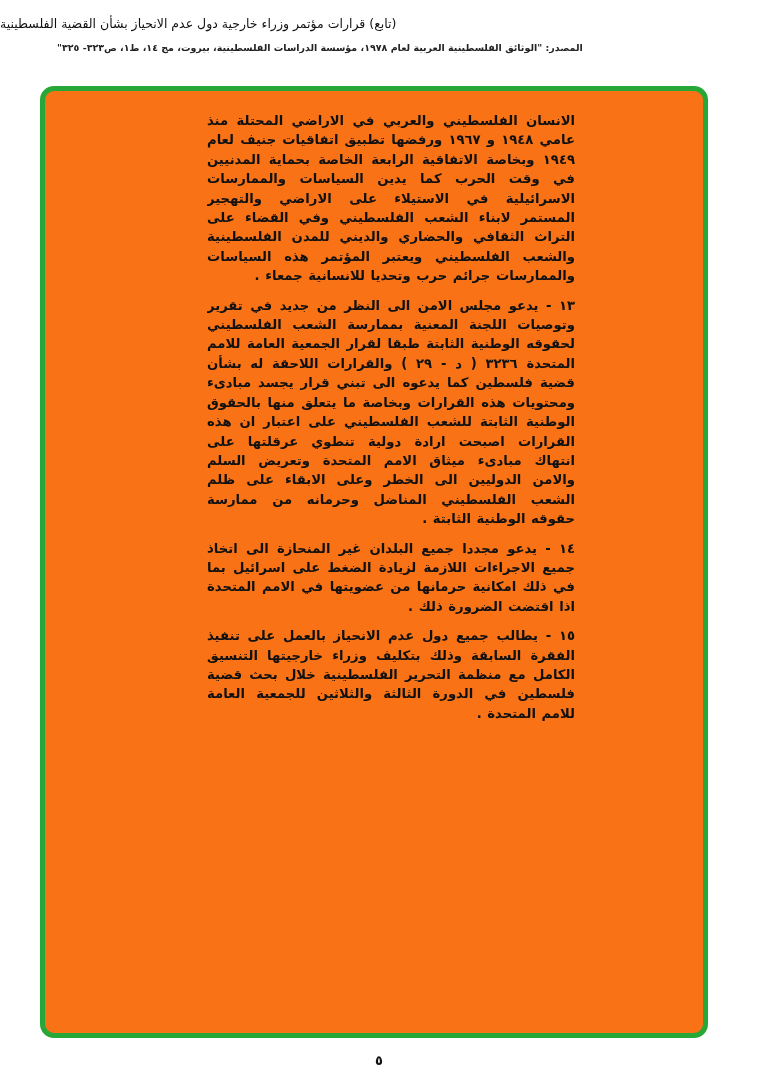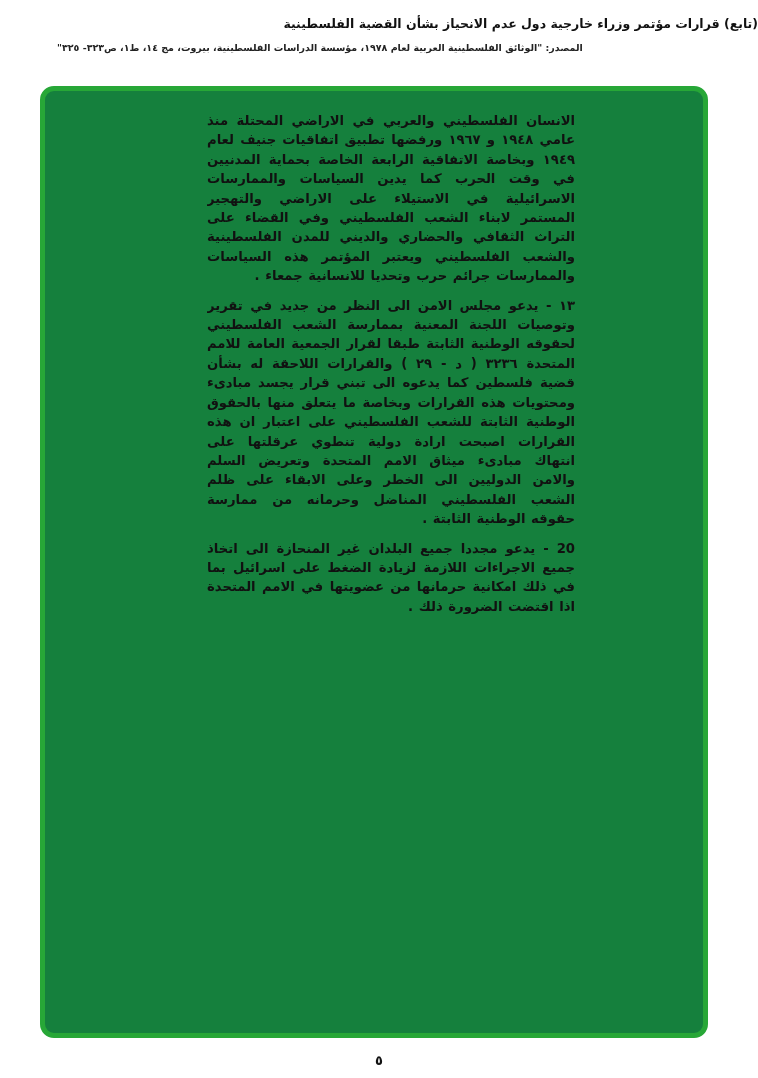--- a/index.html
+++ b/index.html
@@ -13,23 +13,23 @@
     color: #111111;
     font-family: "DejaVu Sans", sans-serif;
     position: relative;
     overflow: hidden;
   }
   .page-header {
     padding-top: 16px;
   }
   .header-title {
     direction: rtl;
-    text-align: right;
+    text-align: left;
     font-size: 12.5px;
-    font-weight: 700;
+    font-weight: 400;
     letter-spacing: 0.2px;
   }
   .source-line {
     direction: rtl;
     text-align: left;
     padding-left: 57px;
     padding-right: 40px;
     margin-top: 11px;
     font-size: 9.5px;
     font-weight: 700;
@@ -37,21 +37,21 @@
   }
   .green-box {
     position: absolute;
     left: 40px;
     top: 86px;
     width: 668px;
     height: 952px;
     border: 5px solid var(--accent-green, #27a737);
     border-radius: 14px;
     box-sizing: border-box;
-    background: #15803d;
+    background: #f97316;
   }
   .text-col {
     width: 368px;
     margin: 20px 128px 0 auto;
     height: 900px;
     overflow: hidden;
   }
   .para {
     direction: rtl;
     unicode-bidi: embed;
@@ -78,17 +78,18 @@
 
 <div class="page-header">
   <div class="header-title" dir="rtl">(تابع) قرارات مؤتمر وزراء خارجية دول عدم الانحياز بشأن القضية الفلسطينية</div>
   <div class="source-line" dir="rtl">المصدر: "الوثائق الفلسطينية العربية لعام ١٩٧٨، مؤسسة الدراسات الفلسطينية، بيروت، مج ١٤، ط١، ص٣٢٣- ٣٢٥"</div>
 </div>
 
 <div class="green-box">
   <div class="text-col">
     <p class="para" dir="rtl">الانسان الفلسطيني والعربي في الاراضي المحتلة منذ عامي ١٩٤٨ و ١٩٦٧ ورفضها تطبيق اتفاقيات جنيف لعام ١٩٤٩ وبخاصة الاتفاقية الرابعة الخاصة بحماية المدنيين في وقت الحرب كما يدين السياسات والممارسات الاسرائيلية في الاستيلاء على الاراضي والتهجير المستمر لابناء الشعب الفلسطيني وفي القضاء على التراث الثقافي والحضاري والديني للمدن الفلسطينية والشعب الفلسطيني ويعتبر المؤتمر هذه السياسات والممارسات جرائم حرب وتحديا للانسانية جمعاء .</p>
     <p class="para" dir="rtl">١٣ - يدعو مجلس الامن الى النظر من جديد في تقرير وتوصيات اللجنة المعنية بممارسة الشعب الفلسطيني لحقوقه الوطنية الثابتة طبقا لقرار الجمعية العامة للامم المتحدة ٣٢٣٦ ( د - ٢٩ ) والقرارات اللاحقة له بشأن قضية فلسطين كما يدعوه الى تبني قرار يجسد مبادىء ومحتويات هذه القرارات وبخاصة ما يتعلق منها بالحقوق الوطنية الثابتة للشعب الفلسطيني على اعتبار ان هذه القرارات اصبحت ارادة دولية تنطوي عرقلتها على انتهاك مبادىء ميثاق الامم المتحدة وتعريض السلم والامن الدوليين الى الخطر وعلى الابقاء على ظلم الشعب الفلسطيني المناضل وحرمانه من ممارسة حقوقه الوطنية الثابتة .</p>
-    <p class="para" dir="rtl">20 - يدعو مجددا جميع البلدان غير المنحازة الى اتخاذ جميع الاجراءات اللازمة لزيادة الضغط على اسرائيل بما في ذلك امكانية حرمانها من عضويتها في الامم المتحدة اذا اقتضت الضرورة ذلك .</p>
+    <p class="para" dir="rtl">١٤ - يدعو مجددا جميع البلدان غير المنحازة الى اتخاذ جميع الاجراءات اللازمة لزيادة الضغط على اسرائيل بما في ذلك امكانية حرمانها من عضويتها في الامم المتحدة اذا اقتضت الضرورة ذلك .</p>
+    <p class="para" dir="rtl">١٥ - يطالب جميع دول عدم الانحياز بالعمل على تنفيذ الفقرة السابقة وذلك بتكليف وزراء خارجيتها التنسيق الكامل مع منظمة التحرير الفلسطينية خلال بحث قضية فلسطين في الدورة الثالثة والثلاثين للجمعية العامة للامم المتحدة .</p>
   </div>
 </div>
 
 <div class="page-number">٥</div>
 
 </body></html>

